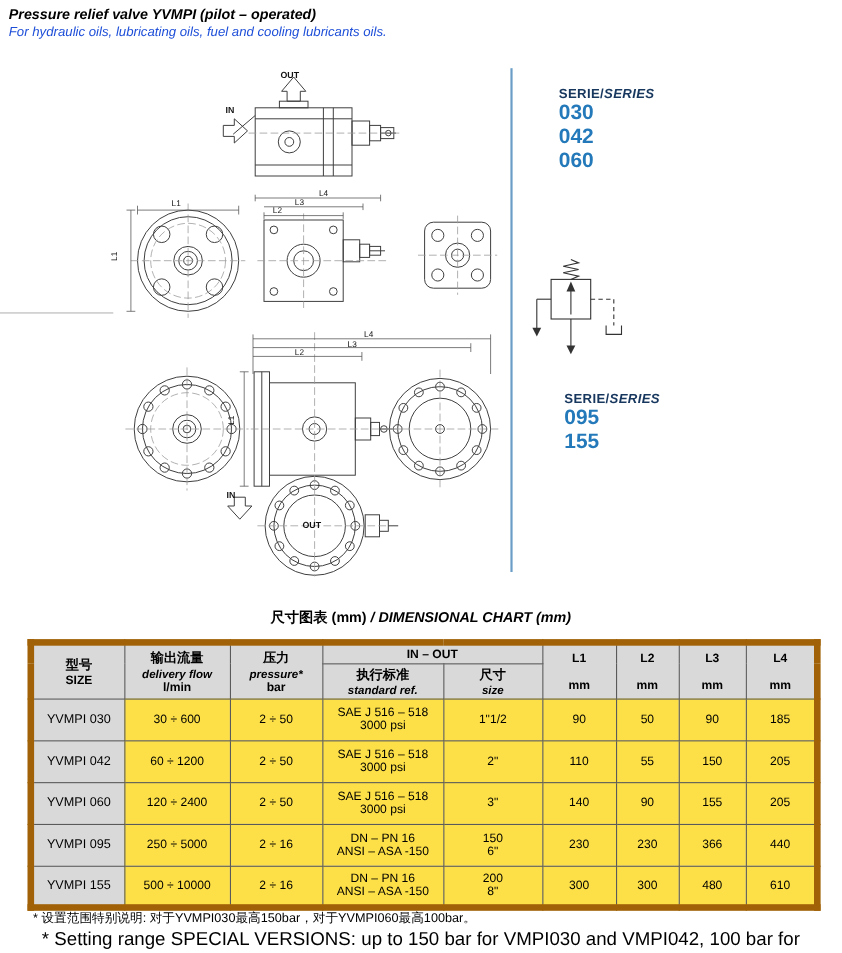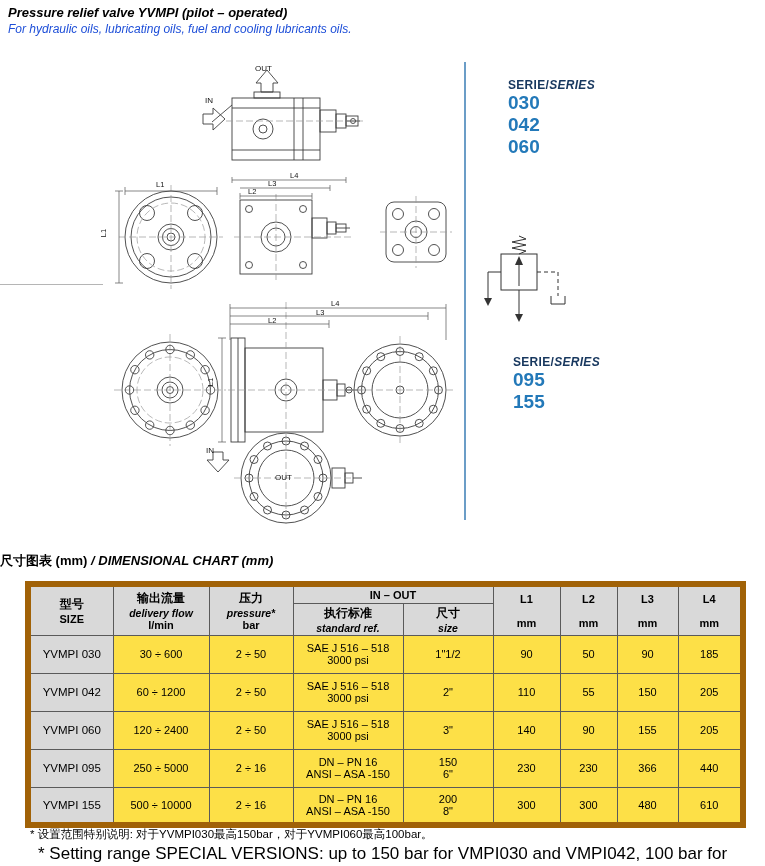--- a/index.html
+++ b/index.html
@@ -24,24 +24,24 @@
   .serie2 { left:513px; top:355px; }
 
   .drawings-svg { left:0; top:50px; }
   .ln  { stroke:#3d3d3d; stroke-width:0.9; fill:none; }
   .cl  { stroke:#999; stroke-width:0.7; fill:none; stroke-dasharray:7 3; }
   .dim { stroke:#555; stroke-width:0.7; fill:none; }
   .sym { stroke:#333; stroke-width:1; fill:none; }
   .symf { fill:#333; stroke:none; }
 
   .dlabel { position:absolute; font-size:7.5px; color:#111; line-height:8px; }
-  .plabel { position:absolute; font-size:8px; font-weight:normal; color:#111; line-height:9px; }
+  .plabel { position:absolute; font-size:8px; font-weight:bold; color:#111; line-height:9px; }
   .rot { transform:rotate(-90deg); transform-origin:center; display:inline-block; }
 
-  .chart-title { left:0; top:552px; width:765px; text-align:left; font-size:13px; }
+  .chart-title { left:0; top:552px; width:765px; text-align:center; font-size:13px; }
   .chart-title .zh { font-weight:bold; }
   .chart-title .en { font-weight:bold; font-style:italic; }
 
   table.dimtable {
     position:absolute; left:25px; top:581px; width:716px;
     border-collapse:collapse; table-layout:fixed;
   }
   .dimtable th, .dimtable td {
     border:1px solid #5a5a5a; text-align:center; vertical-align:middle;
     font-size:11px; padding:1px 2px;

